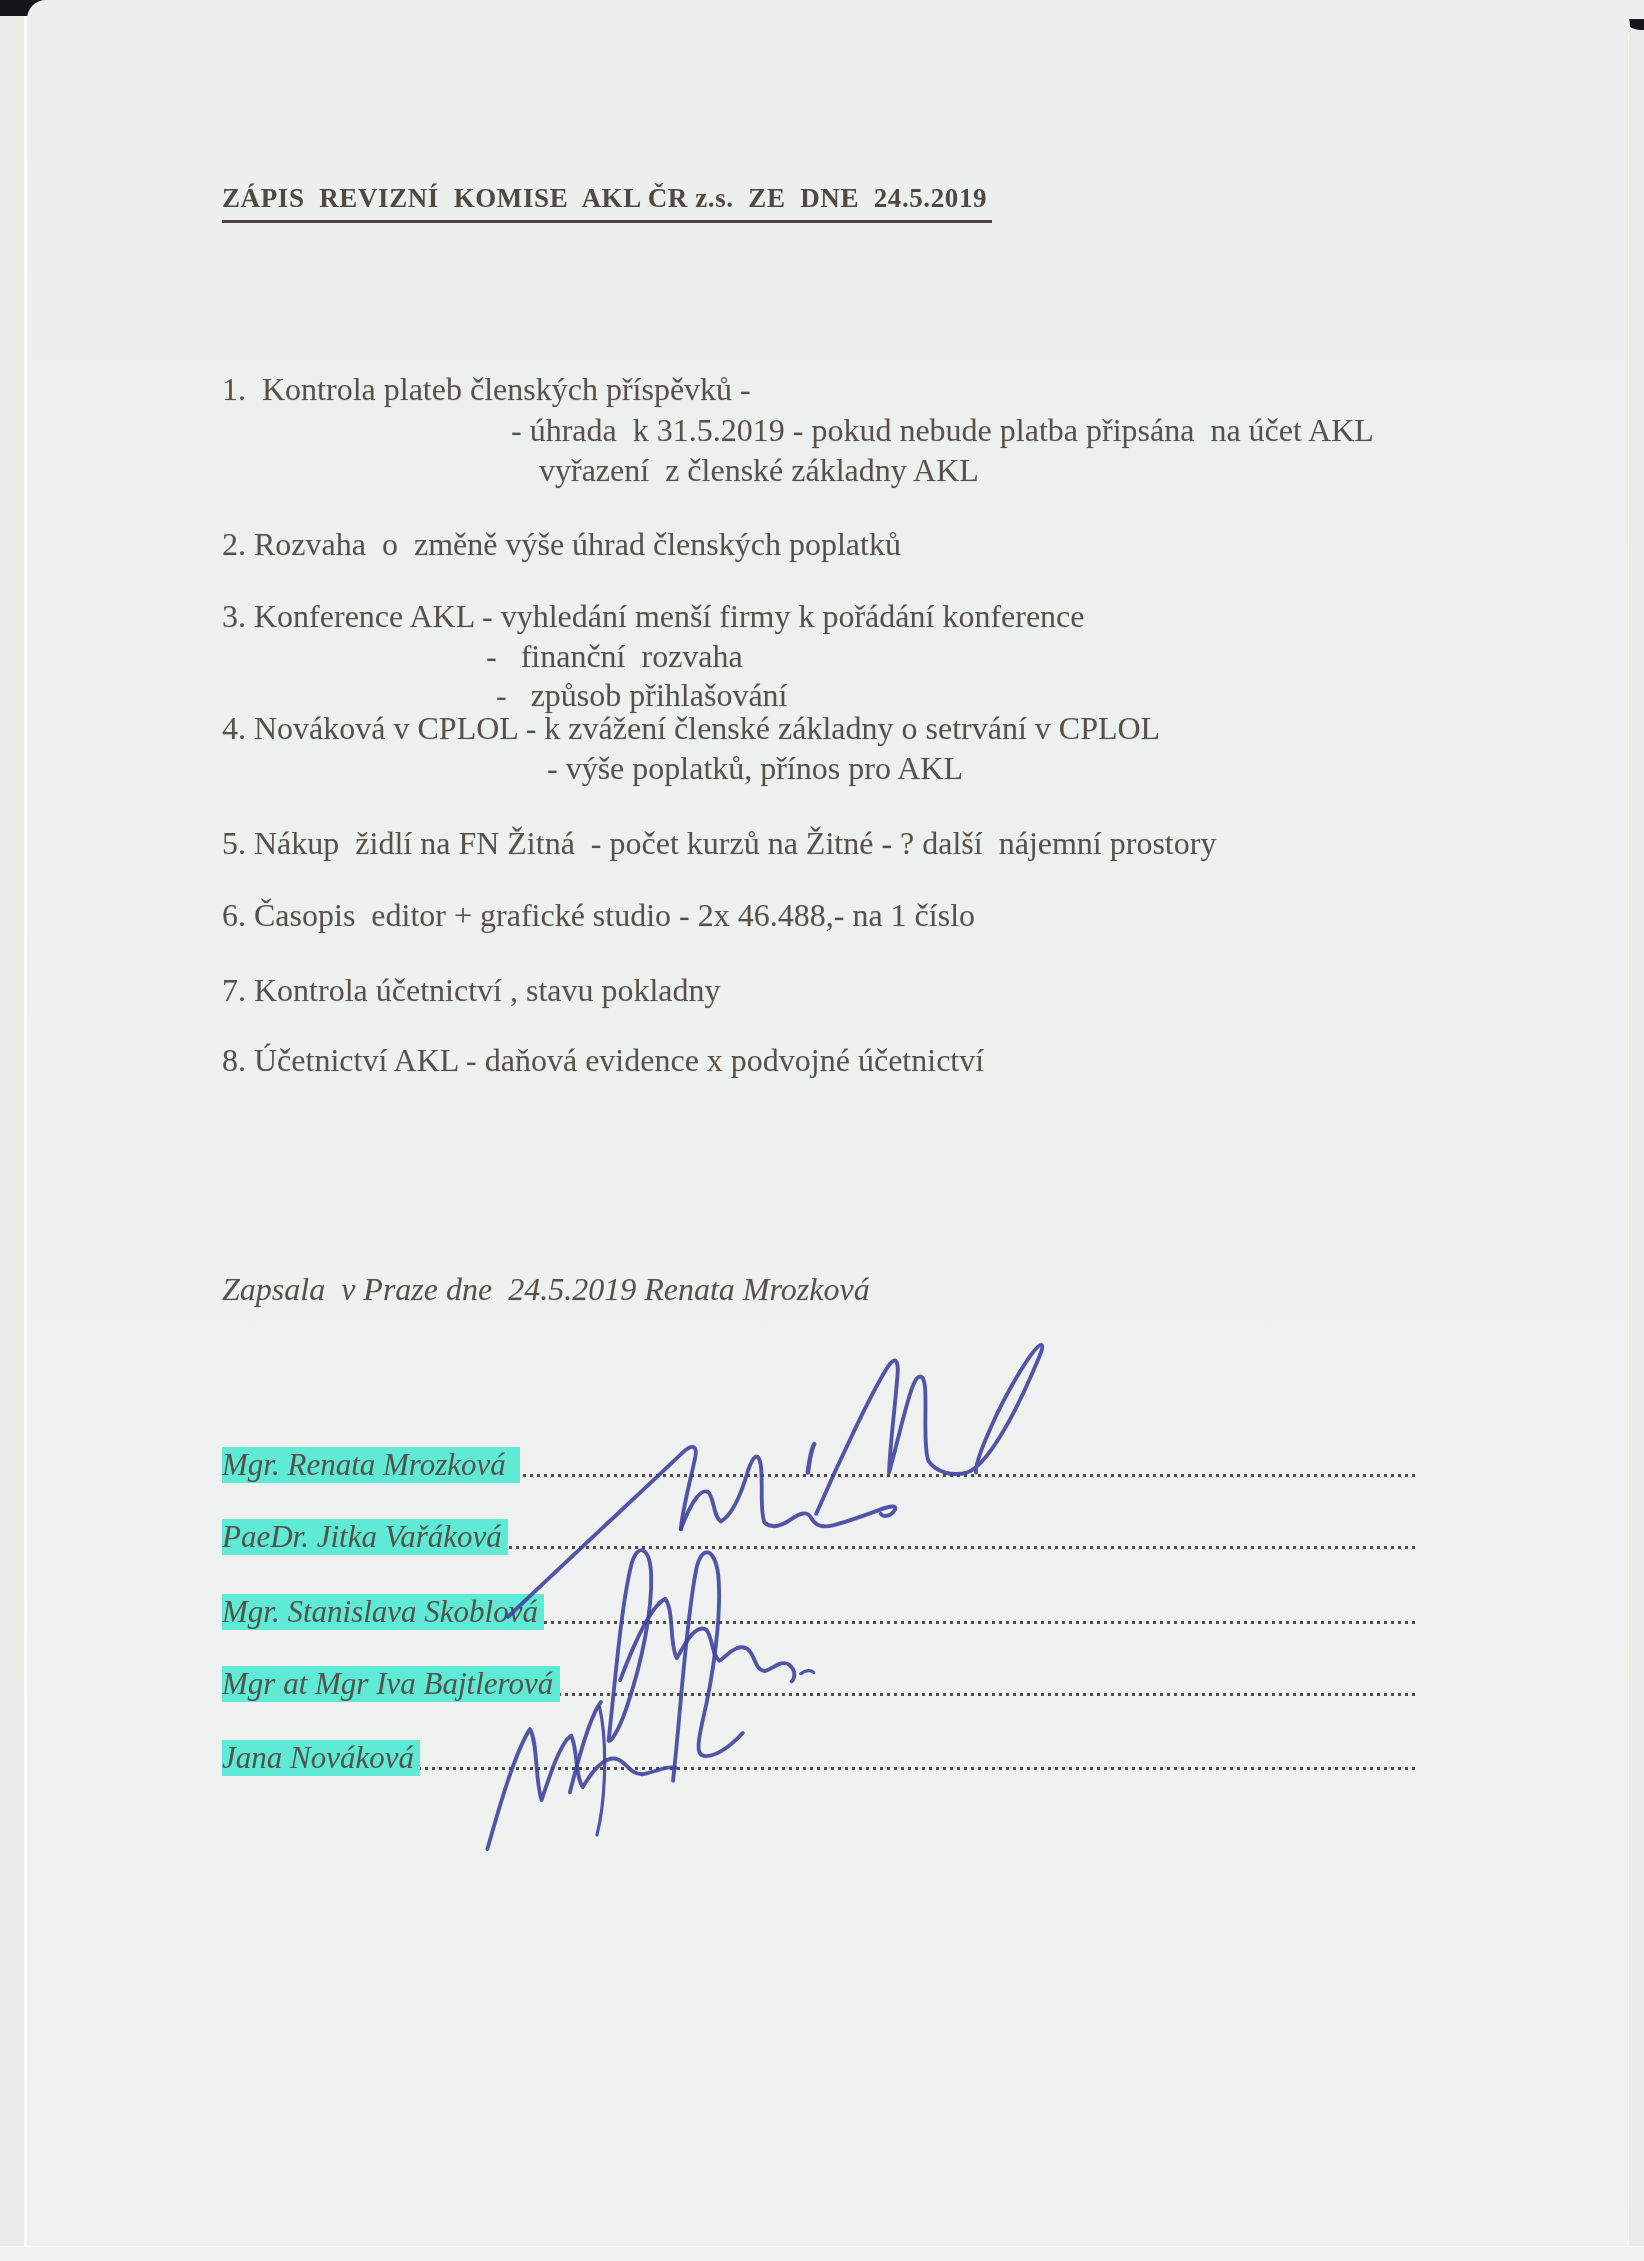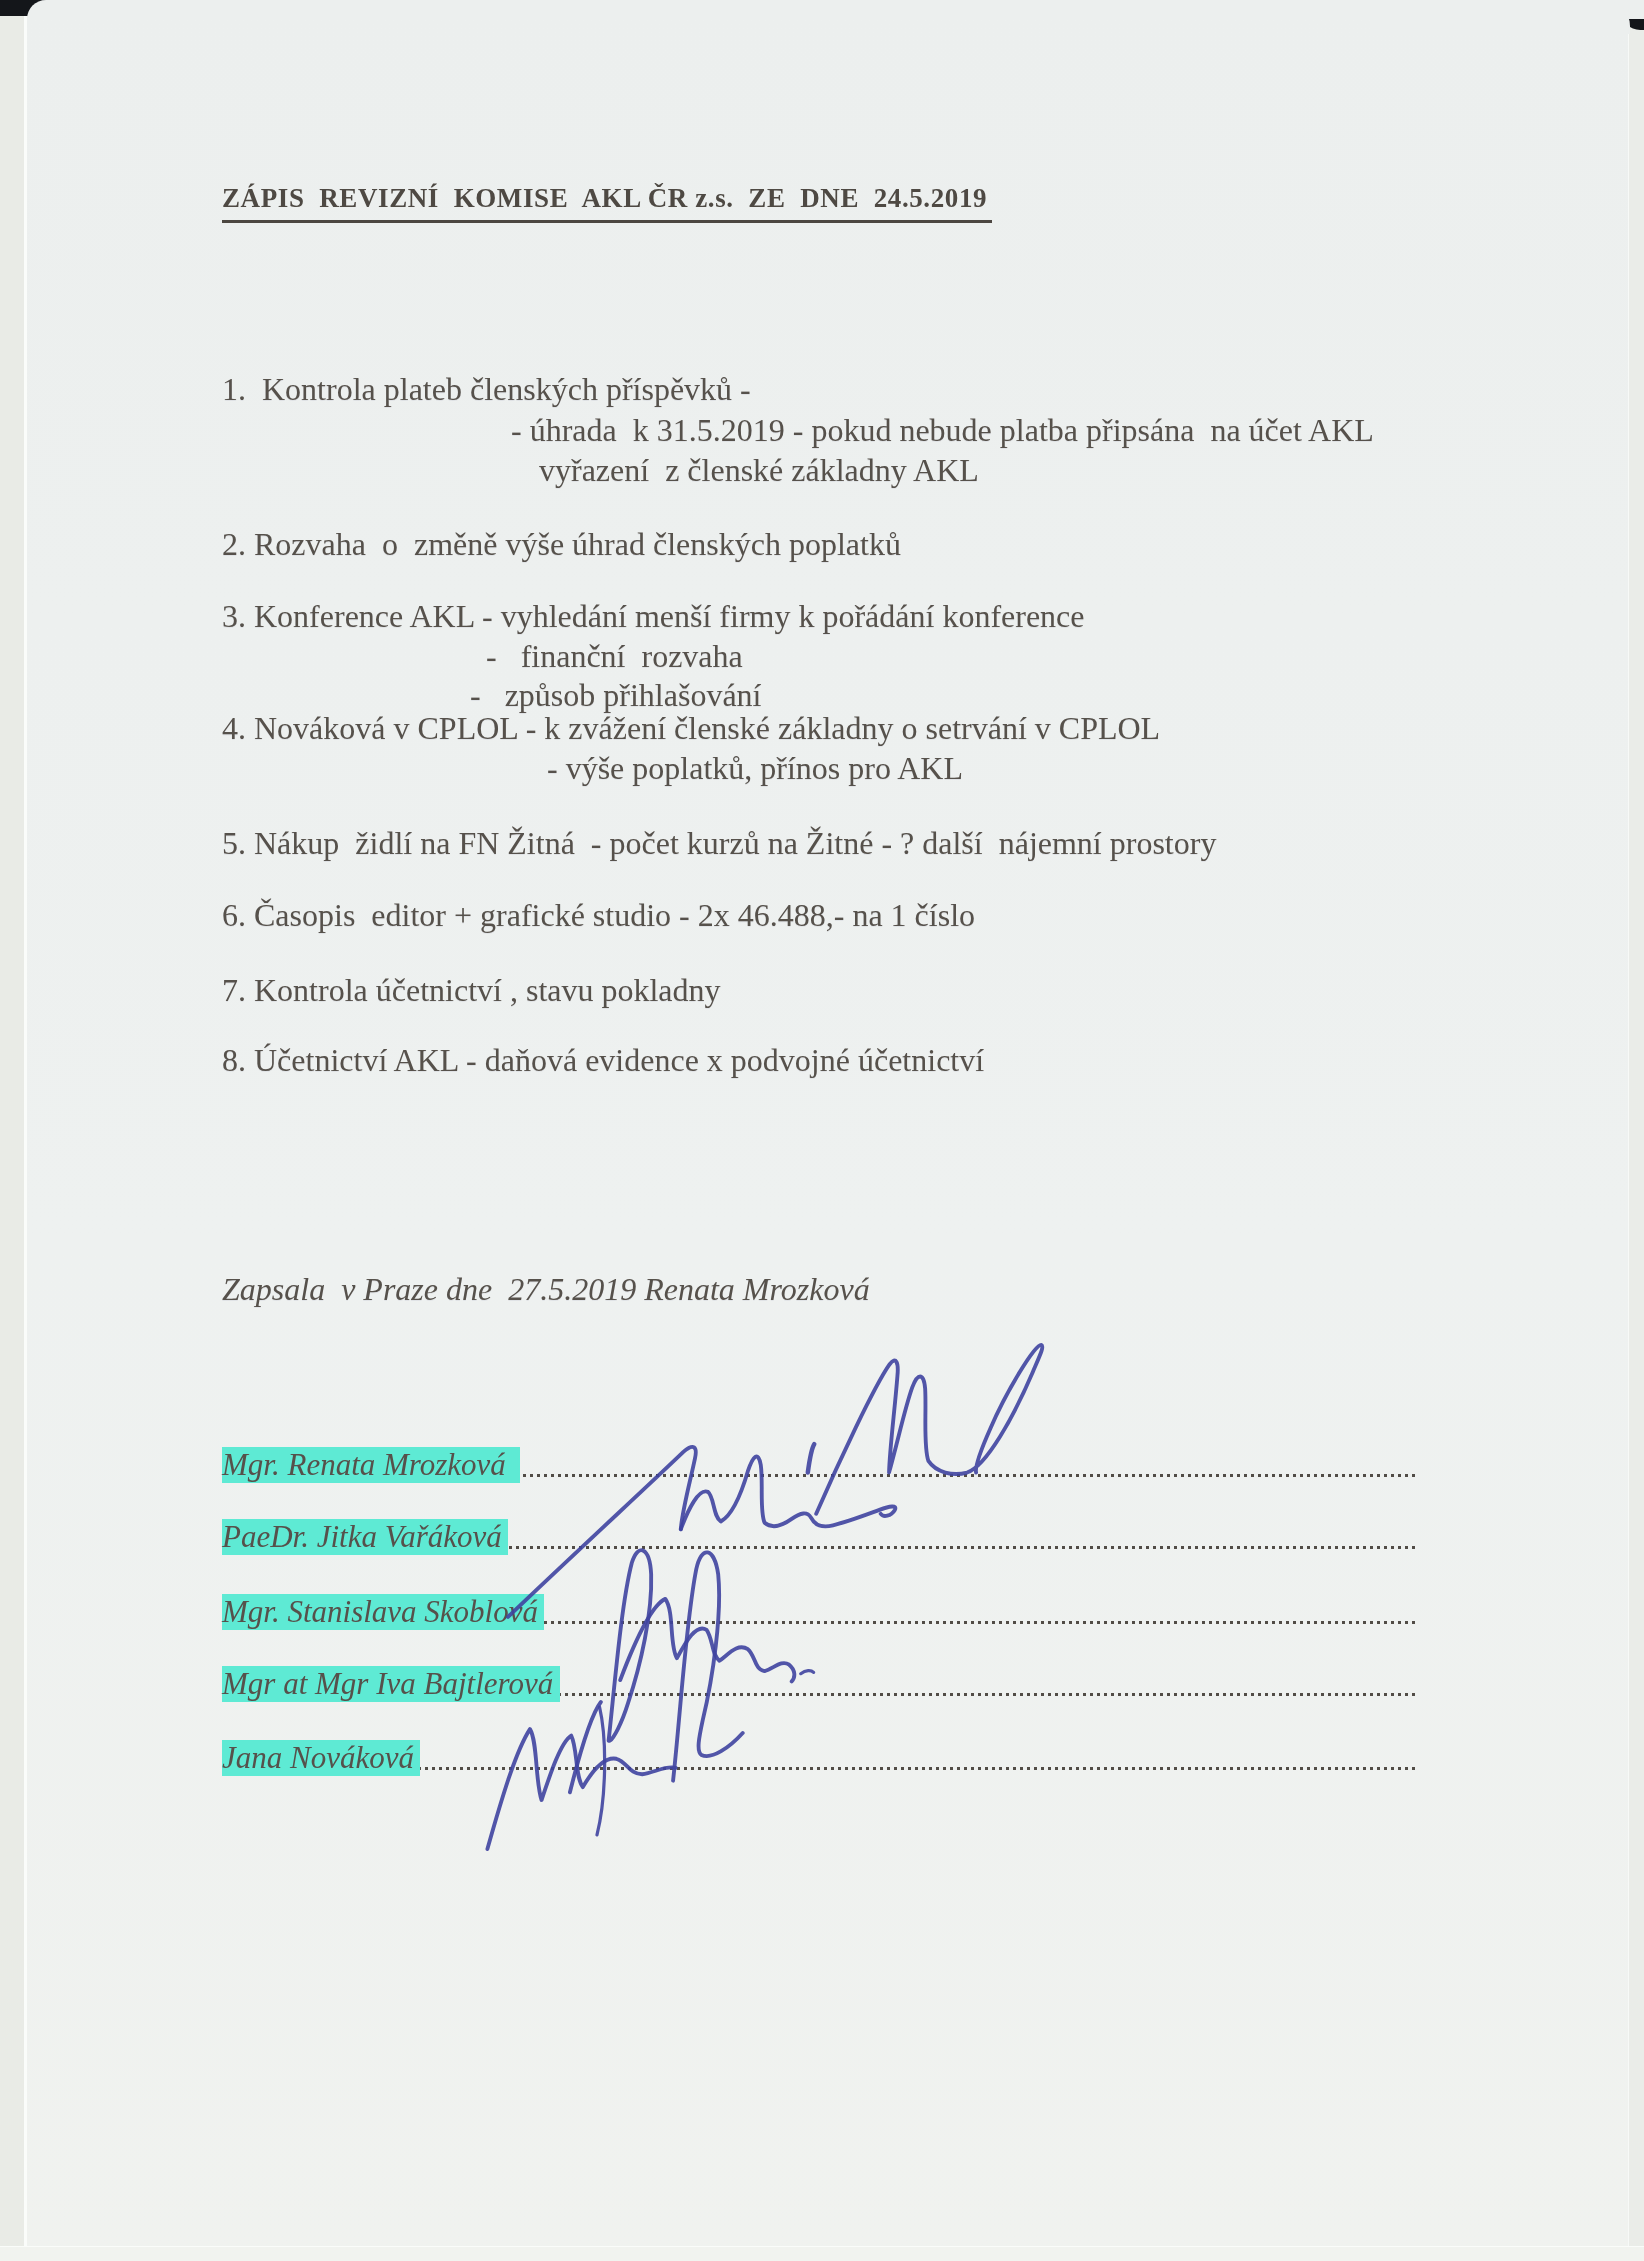--- a/index.html
+++ b/index.html
@@ -48,32 +48,32 @@
 <div class="title">ZÁPIS  REVIZNÍ  KOMISE  AKL ČR z.s.  ZE  DNE  24.5.2019</div>
 
 <div class="l" style="left:222px;top:372px"><span>1.  Kontrola plateb členských příspěvků -</span></div>
 <div class="l it" style="left:511px;top:413px">- úhrada  k 31.5.2019 - pokud nebude platba připsána  na účet AKL</div>
 <div class="l it" style="left:539px;top:453px">vyřazení  z členské základny AKL</div>
 
 <div class="l" style="left:222px;top:527px">2. Rozvaha  o  změně výše úhrad členských poplatků</div>
 
 <div class="l" style="left:222px;top:599px"><span>3. Konference AKL - </span><span class="it">vyhledání menší firmy k pořádání konference</span></div>
 <div class="l it" style="left:486px;top:639px">-   finanční  rozvaha</div>
-<div class="l it" style="left:470px;top:678px">-   způsob přihlašování</div>
+<div class="l it" style="left:496px;top:678px">-   způsob přihlašování</div>
 
 <div class="l" style="left:222px;top:711px"><span class="it">4.</span><span> Nováková v CPLOL - </span><span class="it">k zvážení členské základny o setrvání v CPLOL</span></div>
 <div class="l it" style="left:547px;top:751px">- výše poplatků, přínos pro AKL</div>
 
 <div class="l" style="left:222px;top:826px"><span>5. Nákup  židlí na FN Žitná  - </span><span class="it">počet kurzů na Žitné - ? další  nájemní prostory</span></div>
 
 <div class="l" style="left:222px;top:898px">6. Časopis  editor + grafické studio - 2x 46.488,- na 1 číslo</div>
 <div class="l" style="left:222px;top:973px">7. Kontrola účetnictví , stavu pokladny</div>
 <div class="l" style="left:222px;top:1043px"><span>8. Účetnictví AKL - </span><span class="it">daňová evidence x podvojné účetnictví</span></div>
 
-<div class="l closing" style="left:222px;top:1272px">Zapsala  v Praze dne  27.5.2019 Renata Mrozková</div>
+<div class="l closing" style="left:222px;top:1272px">Zapsala  v Praze dne  24.5.2019 Renata Mrozková</div>
 
 <div class="sigrow" style="top:1432px">
   <div class="dots"></div>
   <span class="signame">Mgr. Renata Mrozková </span>
 </div>
 <div class="sigrow" style="top:1504px">
   <div class="dots"></div>
   <span class="signame">PaeDr. Jitka Vařáková</span>
 </div>
 <div class="sigrow" style="top:1579px">

